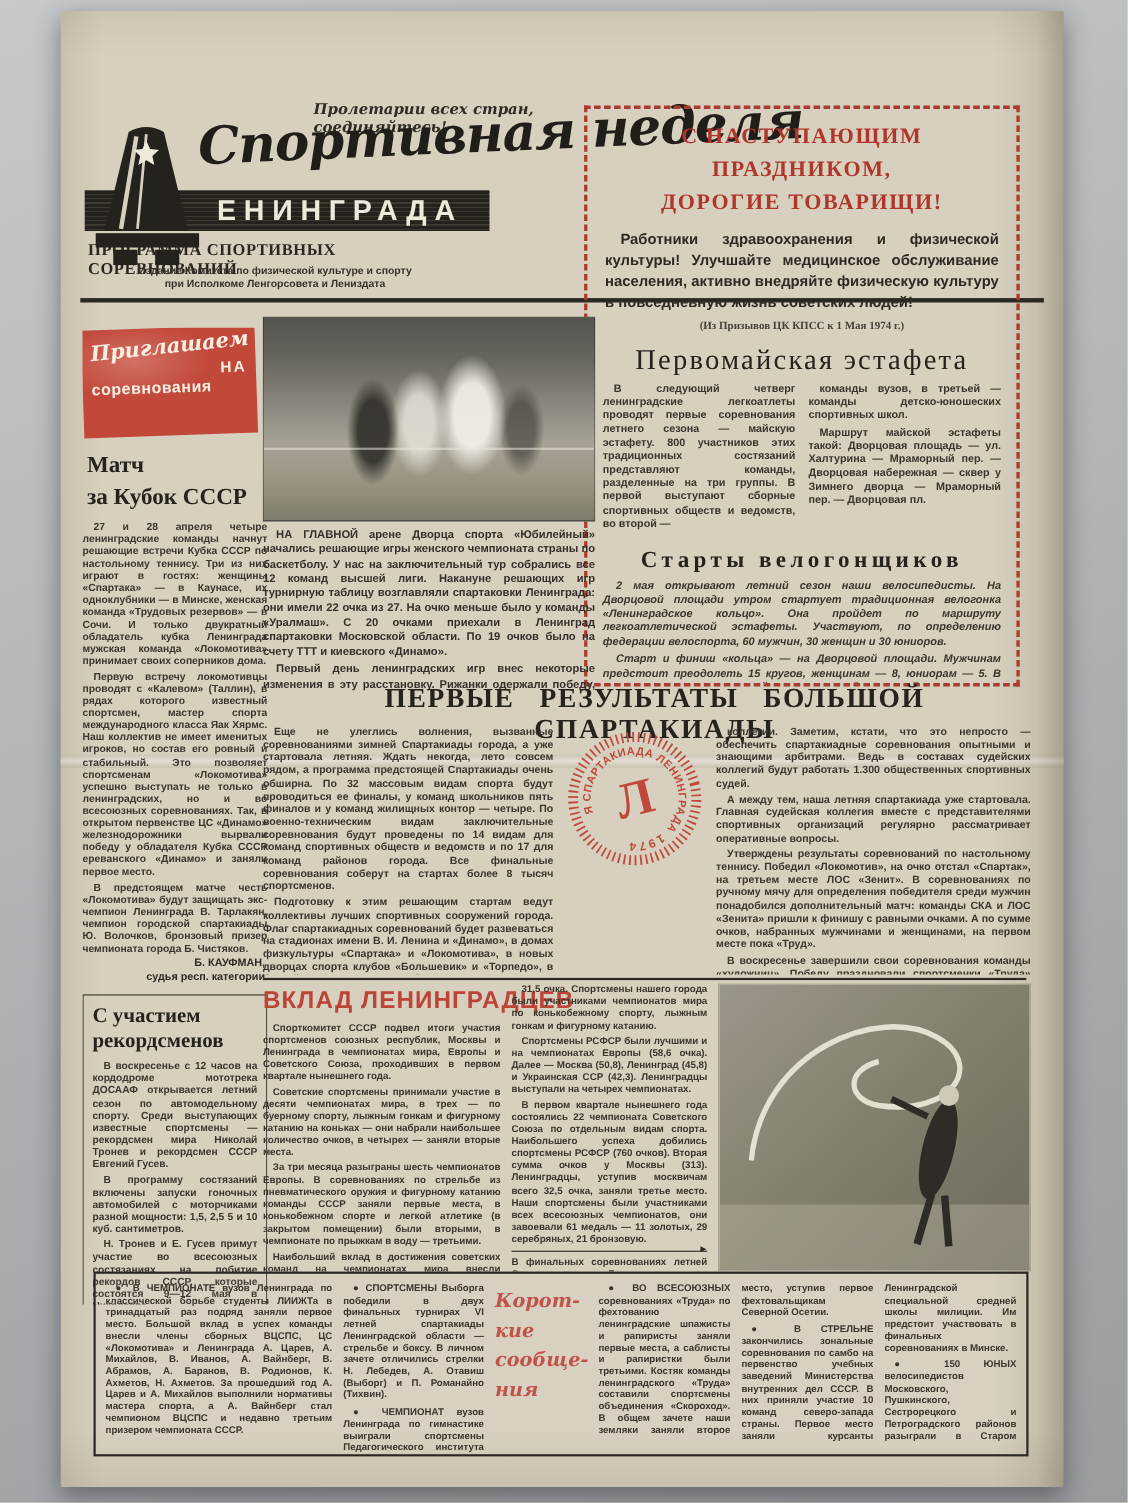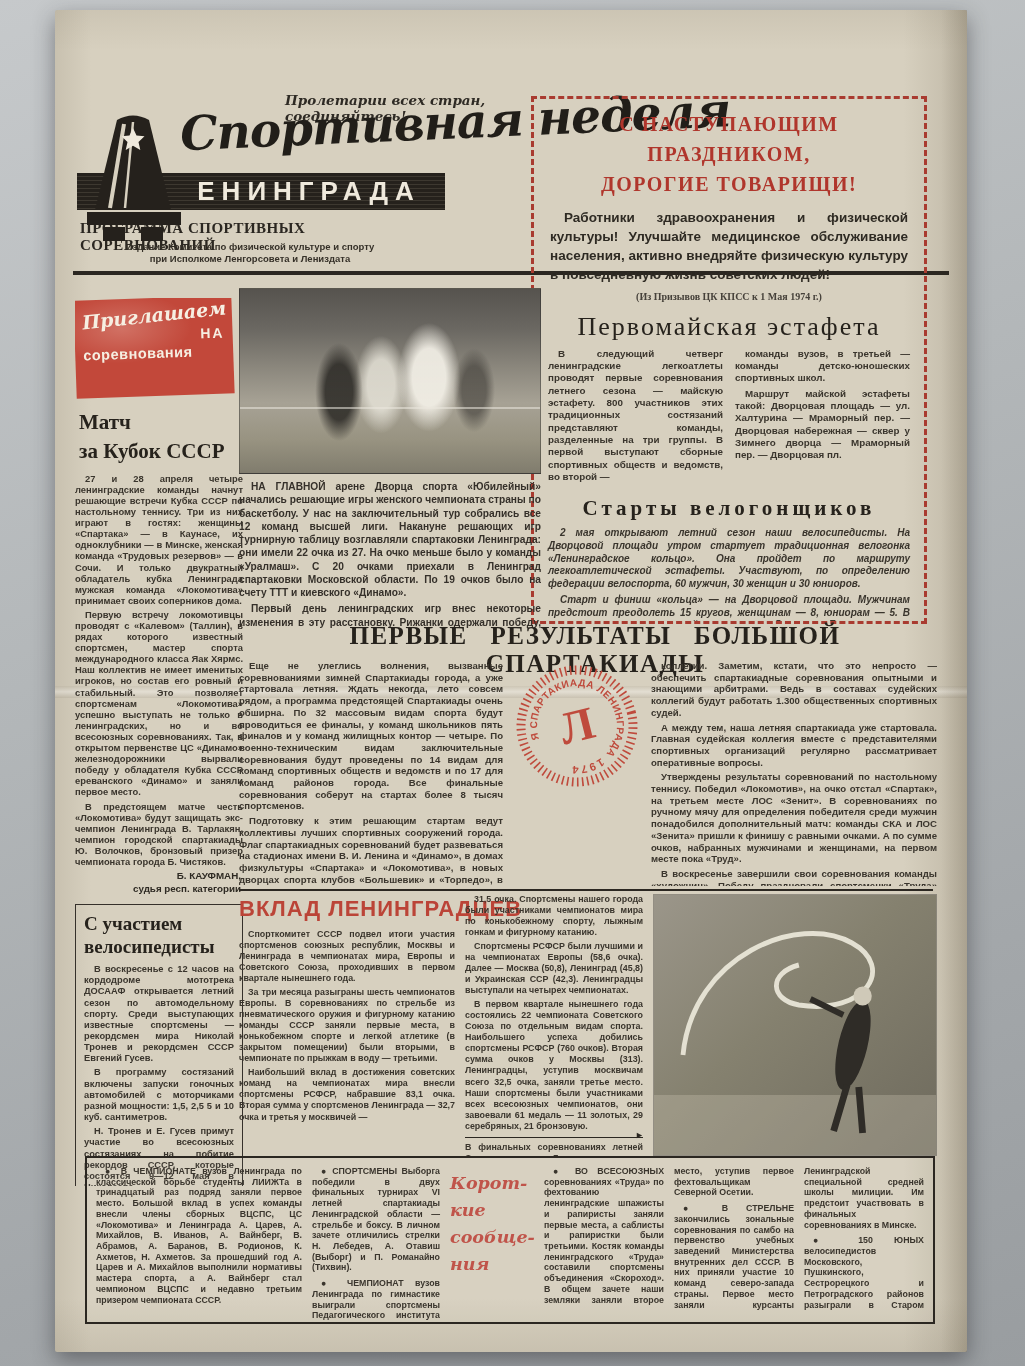--- a/index.html
+++ b/index.html
@@ -197,21 +197,21 @@
       <p class="bt cup-p">Первую встречу локомотивцы проводят с «Калевом» (Таллин), в рядах которого известный спортсмен, мастер спорта международного класса Яак Хярмс. Наш коллектив не имеет именитых игроков, но состав его ровный и стабильный. Это позволяет спортсменам «Локомотива» успешно выступать не только в ленинградских, но и во всесоюзных соревнованиях. Так, в открытом первенстве ЦС «Динамо» железнодорожники вырвали победу у обладателя Кубка СССР ереванского «Динамо» и заняли первое место.</p>
       <p class="bt cup-p">В предстоящем матче честь «Локомотива» будут защищать экс-чемпион Ленинграда В. Тарлакян, чемпион городской спартакиады Ю. Волочков, бронзовый призер чемпионата города Б. Чистяков.</p>
       <div class="sig">
         <div>Б. КАУФМАН,</div>
         <div>судья респ. категории</div>
       </div>
     </div>
     <div class="record-box">
       <h3 class="record-title">
         <div>С участием</div>
-        <div>велосипедисты</div>
+        <div>рекордсменов</div>
       </h3>
       <p class="bt rec-p">В воскресенье с 12 часов на кордодроме мототрека ДОСААФ открывается летний сезон по автомодельному спорту. Среди выступающих известные спортсмены — рекордсмен мира Николай Тронев и рекордсмен СССР Евгений Гусев.</p>
       <p class="bt rec-p">В программу состязаний включены запуски гоночных автомобилей с моторчиками разной мощности: 1,5, 2,5 5 и 10 куб. сантиметров.</p>
       <p class="bt rec-p">Н. Тронев и Е. Гусев примут участие во всесоюзных состязаниях на побитие рекордов СССР, которые состоятся 9—12 мая в Николаеве.</p>
     </div>
 
   </div>
 
   <div class="bb-photo"></div>
   <div class="bb-caption">
@@ -247,20 +247,21 @@
       <p class="bt sp-p">В воскресенье завершили свои соревнования команды «художниц». Победу праздновали спортсменки «Труда» (380 очков), далее — «Буревестник» (289) и «Локомотив» (115).</p>
 
     </div>
   </div>
   <div class="mid-rule"></div>
 
   <div class="contrib">
     <div class="c1">
       <h2 class="contrib-title">ВКЛАД ЛЕНИНГРАДЦЕВ</h2>
       <p class="bt cn-p">Спорткомитет СССР подвел итоги участия спортсменов союзных республик, Москвы и Ленинграда в чемпионатах мира, Европы и Советского Союза, проходивших в первом квартале нынешнего года.</p>
+      <p class="bt cn-p">Советские спортсмены принимали участие в десяти чемпионатах мира, в трех — по буерному спорту, лыжным гонкам и фигурному катанию на коньках — они набрали наибольшее количество очков, в четырех — заняли вторые места.</p>
       <p class="bt cn-p">За три месяца разыграны шесть чемпионатов Европы. В соревнованиях по стрельбе из пневматического оружия и фигурному катанию команды СССР заняли первые места, в конькобежном спорте и легкой атлетике (в закрытом помещении) были вторыми, в чемпионате по прыжкам в воду — третьими.</p>
       <p class="bt cn-p">Наибольший вклад в достижения советских команд на чемпионатах мира внесли спортсмены РСФСР, набравшие 83,1 очка. Вторая сумма у спортсменов Ленинграда — 32,7 очка и третья у москвичей —</p>
     </div>
     <div class="csub">
       <p class="bt cn-p">31,5 очка. Спортсмены нашего города были участниками чемпионатов мира по конькобежному спорту, лыжным гонкам и фигурному катанию.</p>
       <p class="bt cn-p">Спортсмены РСФСР были лучшими и на чемпионатах Европы (58,6 очка). Далее — Москва (50,8), Ленинград (45,8) и Украинская ССР (42,3). Ленинградцы выступали на четырех чемпионатах.</p>
       <p class="bt cn-p">В первом квартале нынешнего года состоялись 22 чемпионата Советского Союза по отдельным видам спорта. Наибольшего успеха добились спортсмены РСФСР (760 очков). Вторая сумма очков у Москвы (313). Ленинградцы, уступив москвичам всего 32,5 очка, заняли третье место. Наши спортсмены были участниками всех всесоюзных чемпионатов, они завоевали 61 медаль — 11 золотых, 29 серебряных, 21 бронзовую.</p>
       <div class="arrow-div"></div>
       <p class="bt photo-cap">В финальных соревнованиях летней Спартакиады Ленинграда по художественной гимнастике звание абсолютной чемпионки завоевала мастер спорта международного класса М. Кучинская. Она заняла первые места во всех видах соревнований. На снимке: М. Кучинская выполняет упражнения с лентой.</p>
     </div>

